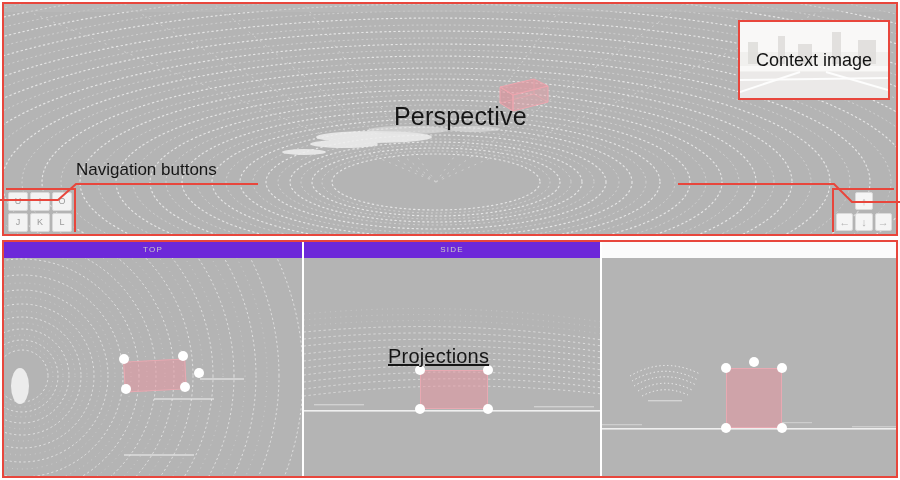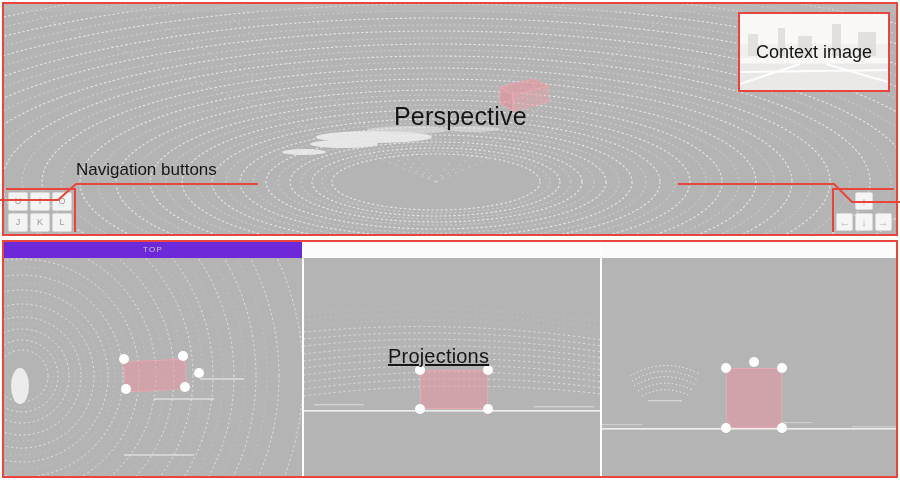--- a/index.html
+++ b/index.html
@@ -42,21 +42,21 @@
   
   #cuboid-3d {
     position: absolute;
     left: 482px; top: 74px;
     width: 64px; height: 38px;
   }
 
   
   #context-image-box {
     position: absolute;
-    right: 6px; top: 8px;
+    right: 6px; top: 16px;
     width: 152px; height: 80px;
     border: 2px solid #e8463c;
     background: #e9e9e7;
     overflow: hidden;
   }
   #context-image-box .photo { position: absolute; inset: 0; }
   #context-image-label {
     position: absolute;
     left: 0; right: 0; top: 50%;
     transform: translateY(-50%);
@@ -392,20 +392,21 @@
           <div class="proj-box" style="left:120px; top:102px; width:62px; height:31px; transform: rotate(-3deg);"></div>
           <div class="handle" style="left:115px; top:96px;"></div>
           <div class="handle" style="left:174px; top:93px;"></div>
           <div class="handle" style="left:117px; top:126px;"></div>
           <div class="handle" style="left:176px; top:124px;"></div>
           <div class="handle" style="left:190px; top:110px;"></div>
         </div>
       </div>
 
       <div class="proj-col" id="proj-side">
+        <div class="proj-header">SIDE</div>
         <div class="proj-body">
           <svg width="298" height="222" viewBox="0 0 298 222" xmlns="http://www.w3.org/2000/svg">
             <rect width="298" height="222" fill="#b4b4b4"></rect>
             <g fill="none" stroke="#ededed" stroke-width="1" stroke-dasharray="1.4 3.6" stroke-linecap="round" opacity="0.72">
               <path d="M0 96  Q 150 78  298 100"></path>
               <path d="M0 103 Q 150 84  298 106"></path>
               <path d="M0 110 Q 150 90  298 112"></path>
               <path d="M0 117 Q 150 97  298 118"></path>
               <path d="M0 124 Q 150 104 298 124"></path>
               <path d="M0 131 Q 150 111 298 130"></path>

